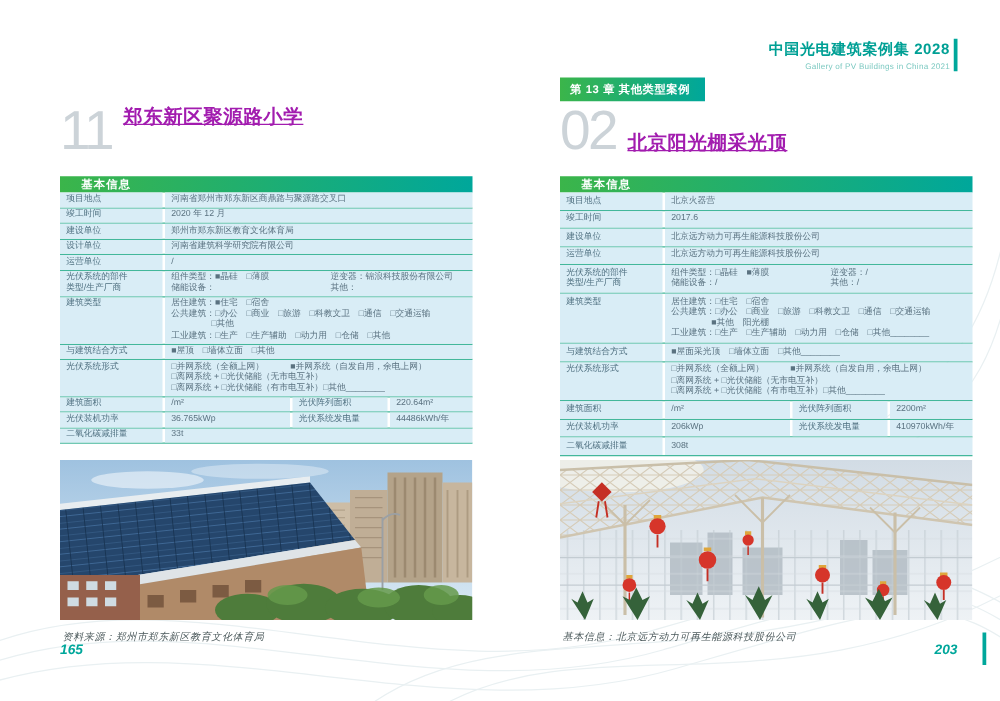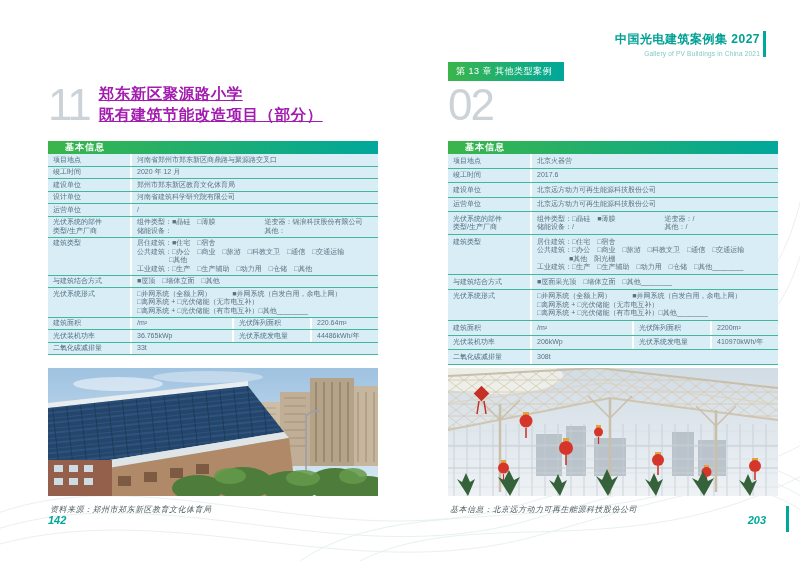--- a/index.html
+++ b/index.html
@@ -16,21 +16,21 @@
   .booklet-subtitle{font-size:6.5px;color:#7ecac2;margin-top:2px;letter-spacing:.2px;}
   .header-accent-bar{position:absolute;top:31px;right:34px;width:3px;height:26px;background:#00a79b;}
   .footer-accent-bar{position:absolute;top:506px;left:786px;width:3px;height:26px;background:#00a79b;}
 
   .page{position:absolute;top:0;width:330px;height:561px;}
   #page-left{left:48px}
   #page-right{left:448px}
 
   .chapter-badge{position:absolute;top:62px;left:0;display:inline-block;
     background:linear-gradient(90deg,#3bb54a,#00a79b);color:#fff;
-    font-size:9px;font-weight:normal;padding:3px 12px 3px 8px;letter-spacing:.5px;}
+    font-size:9px;font-weight:bold;padding:3px 12px 3px 8px;letter-spacing:.5px;}
 
   .case-header{position:absolute;top:84px;left:0;display:flex;gap:9px;align-items:flex-start;justify-content:center;}
   .case-number{font-size:44px;line-height:42px;color:#ccd3d8;letter-spacing:-2px;}
   .case-title{color:#a21caf;font-weight:bold;font-size:15.5px;line-height:1.35;letter-spacing:.5px;text-decoration:underline;}
   .case-title.single{margin-top:21px;}
 
   .info-bar{position:absolute;top:141px;left:0;width:330px;height:13px;box-sizing:border-box;
     background:linear-gradient(90deg,#3bb54a,#00a79b);color:#fff;font-size:9px;font-weight:bold;
     line-height:13px;padding-left:17px;letter-spacing:1px;}
 
@@ -63,32 +63,31 @@
     <path d="M-20,535 C150,470 340,575 530,520 S745,455 830,515"></path>
     <path d="M-20,550 C160,490 350,590 540,535 S750,470 830,530"></path>
     <path d="M300,561 C420,480 600,560 830,430"></path>
     <path d="M360,561 C480,500 640,575 830,460"></path>
     <path d="M700,340 C760,300 790,260 805,180"></path>
     <path d="M720,360 C780,320 800,280 812,200"></path>
   </g>
 </svg>
 
 <div class="booklet-header">
-  <div class="booklet-title">中国光电建筑案例集 2027</div>
+  <div class="booklet-title">中国光电建筑案例集 2028</div>
   <div class="booklet-subtitle">Gallery of PV Buildings in China 2021</div>
 </div>
 <div class="header-accent-bar"></div>
 <div class="footer-accent-bar"></div>
 
 <div class="page" id="page-left">
   <div class="case-header">
     <div class="case-number">11</div>
     <div class="case-title">
       <div>郑东新区聚源路小学</div>
-      <div>既有建筑节能改造项目（部分）</div>
     </div>
   </div>
 
   <div class="info-bar">基本信息</div>
 
   <div class="info-table">
     <div class="row">
       <div class="cell label">项目地点</div>
       <div class="cell value">河南省郑州市郑东新区商鼎路与聚源路交叉口</div>
     </div>
@@ -219,28 +218,29 @@
       </g>
       <g fill="#659a4b" opacity="0.85">
         <ellipse cx="182" cy="108" rx="16" ry="8"></ellipse>
           <ellipse cx="255" cy="110" rx="17" ry="8"></ellipse>
         <ellipse cx="305" cy="108" rx="14" ry="8"></ellipse>
       </g>
     </svg>
   </div>
 
   <div class="photo-caption">资料来源：郑州市郑东新区教育文化体育局</div>
-  <div class="page-num left">142</div>
+  <div class="page-num left">165</div>
 </div>
 
 <div class="page" id="page-right">
   <div class="chapter-badge">第 13 章 其他类型案例</div>
 
   <div class="case-header">
     <div class="case-number">02</div>
+    <div class="case-title single">北京阳光棚采光顶</div>
   </div>
 
   <div class="info-bar">基本信息</div>
 
   <div class="info-table">
     <div class="row">
       <div class="cell label">项目地点</div>
       <div class="cell value">北京火器营</div>
     </div>
     <div class="row">

